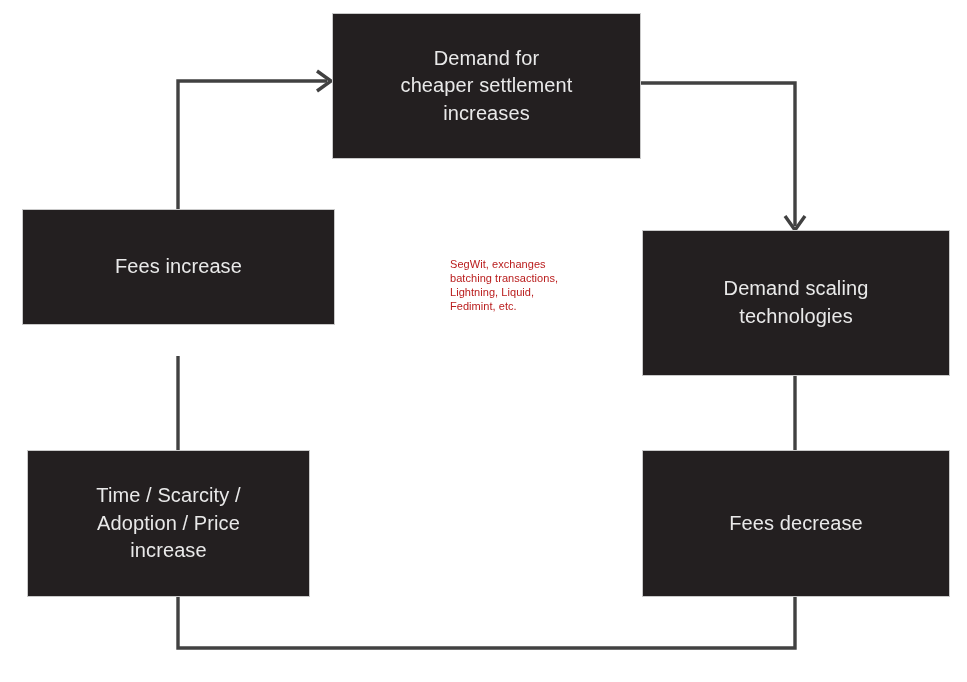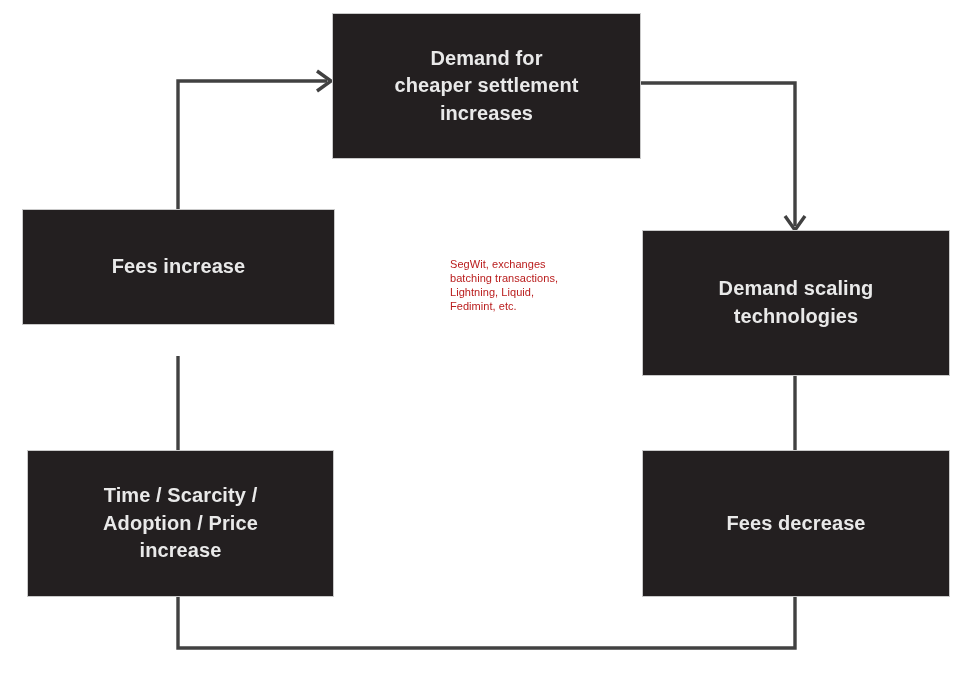--- a/index.html
+++ b/index.html
@@ -25,32 +25,32 @@
     border: 1px solid #c9c9c9;
     box-sizing: border-box;
     display: flex;
     align-items: center;
     justify-content: center;
     text-align: center;
     color: #e9e9e9;
     font-size: 20px;
     line-height: 1.38;
     letter-spacing: 0.1px;
-    font-weight: 700;
+    font-weight: 400;
     padding: 4px 0;
     z-index: 2;
   }
   .node-label {
     display: block;
     white-space: pre-line;
   }
   #node-demand   { left: 332px; top: 13px;  width: 309px; height: 146px; }
   #node-fees-inc { left: 22px;  top: 209px; width: 313px; height: 116px; }
   #node-scaling  { left: 642px; top: 230px; width: 308px; height: 146px; }
-  #node-time     { left: 27px;  top: 450px; width: 307px; height: 147px; }
+  #node-time     { left: 27px;  top: 450px; width: 283px; height: 147px; }
   #node-fees-dec { left: 642px; top: 450px; width: 308px; height: 147px; }
 
   #annotation {
     position: absolute;
     left: 450px;
     top: 257px;
     width: 195px;
     color: #b91c1c;
     font-size: 11px;
     line-height: 1.28;

